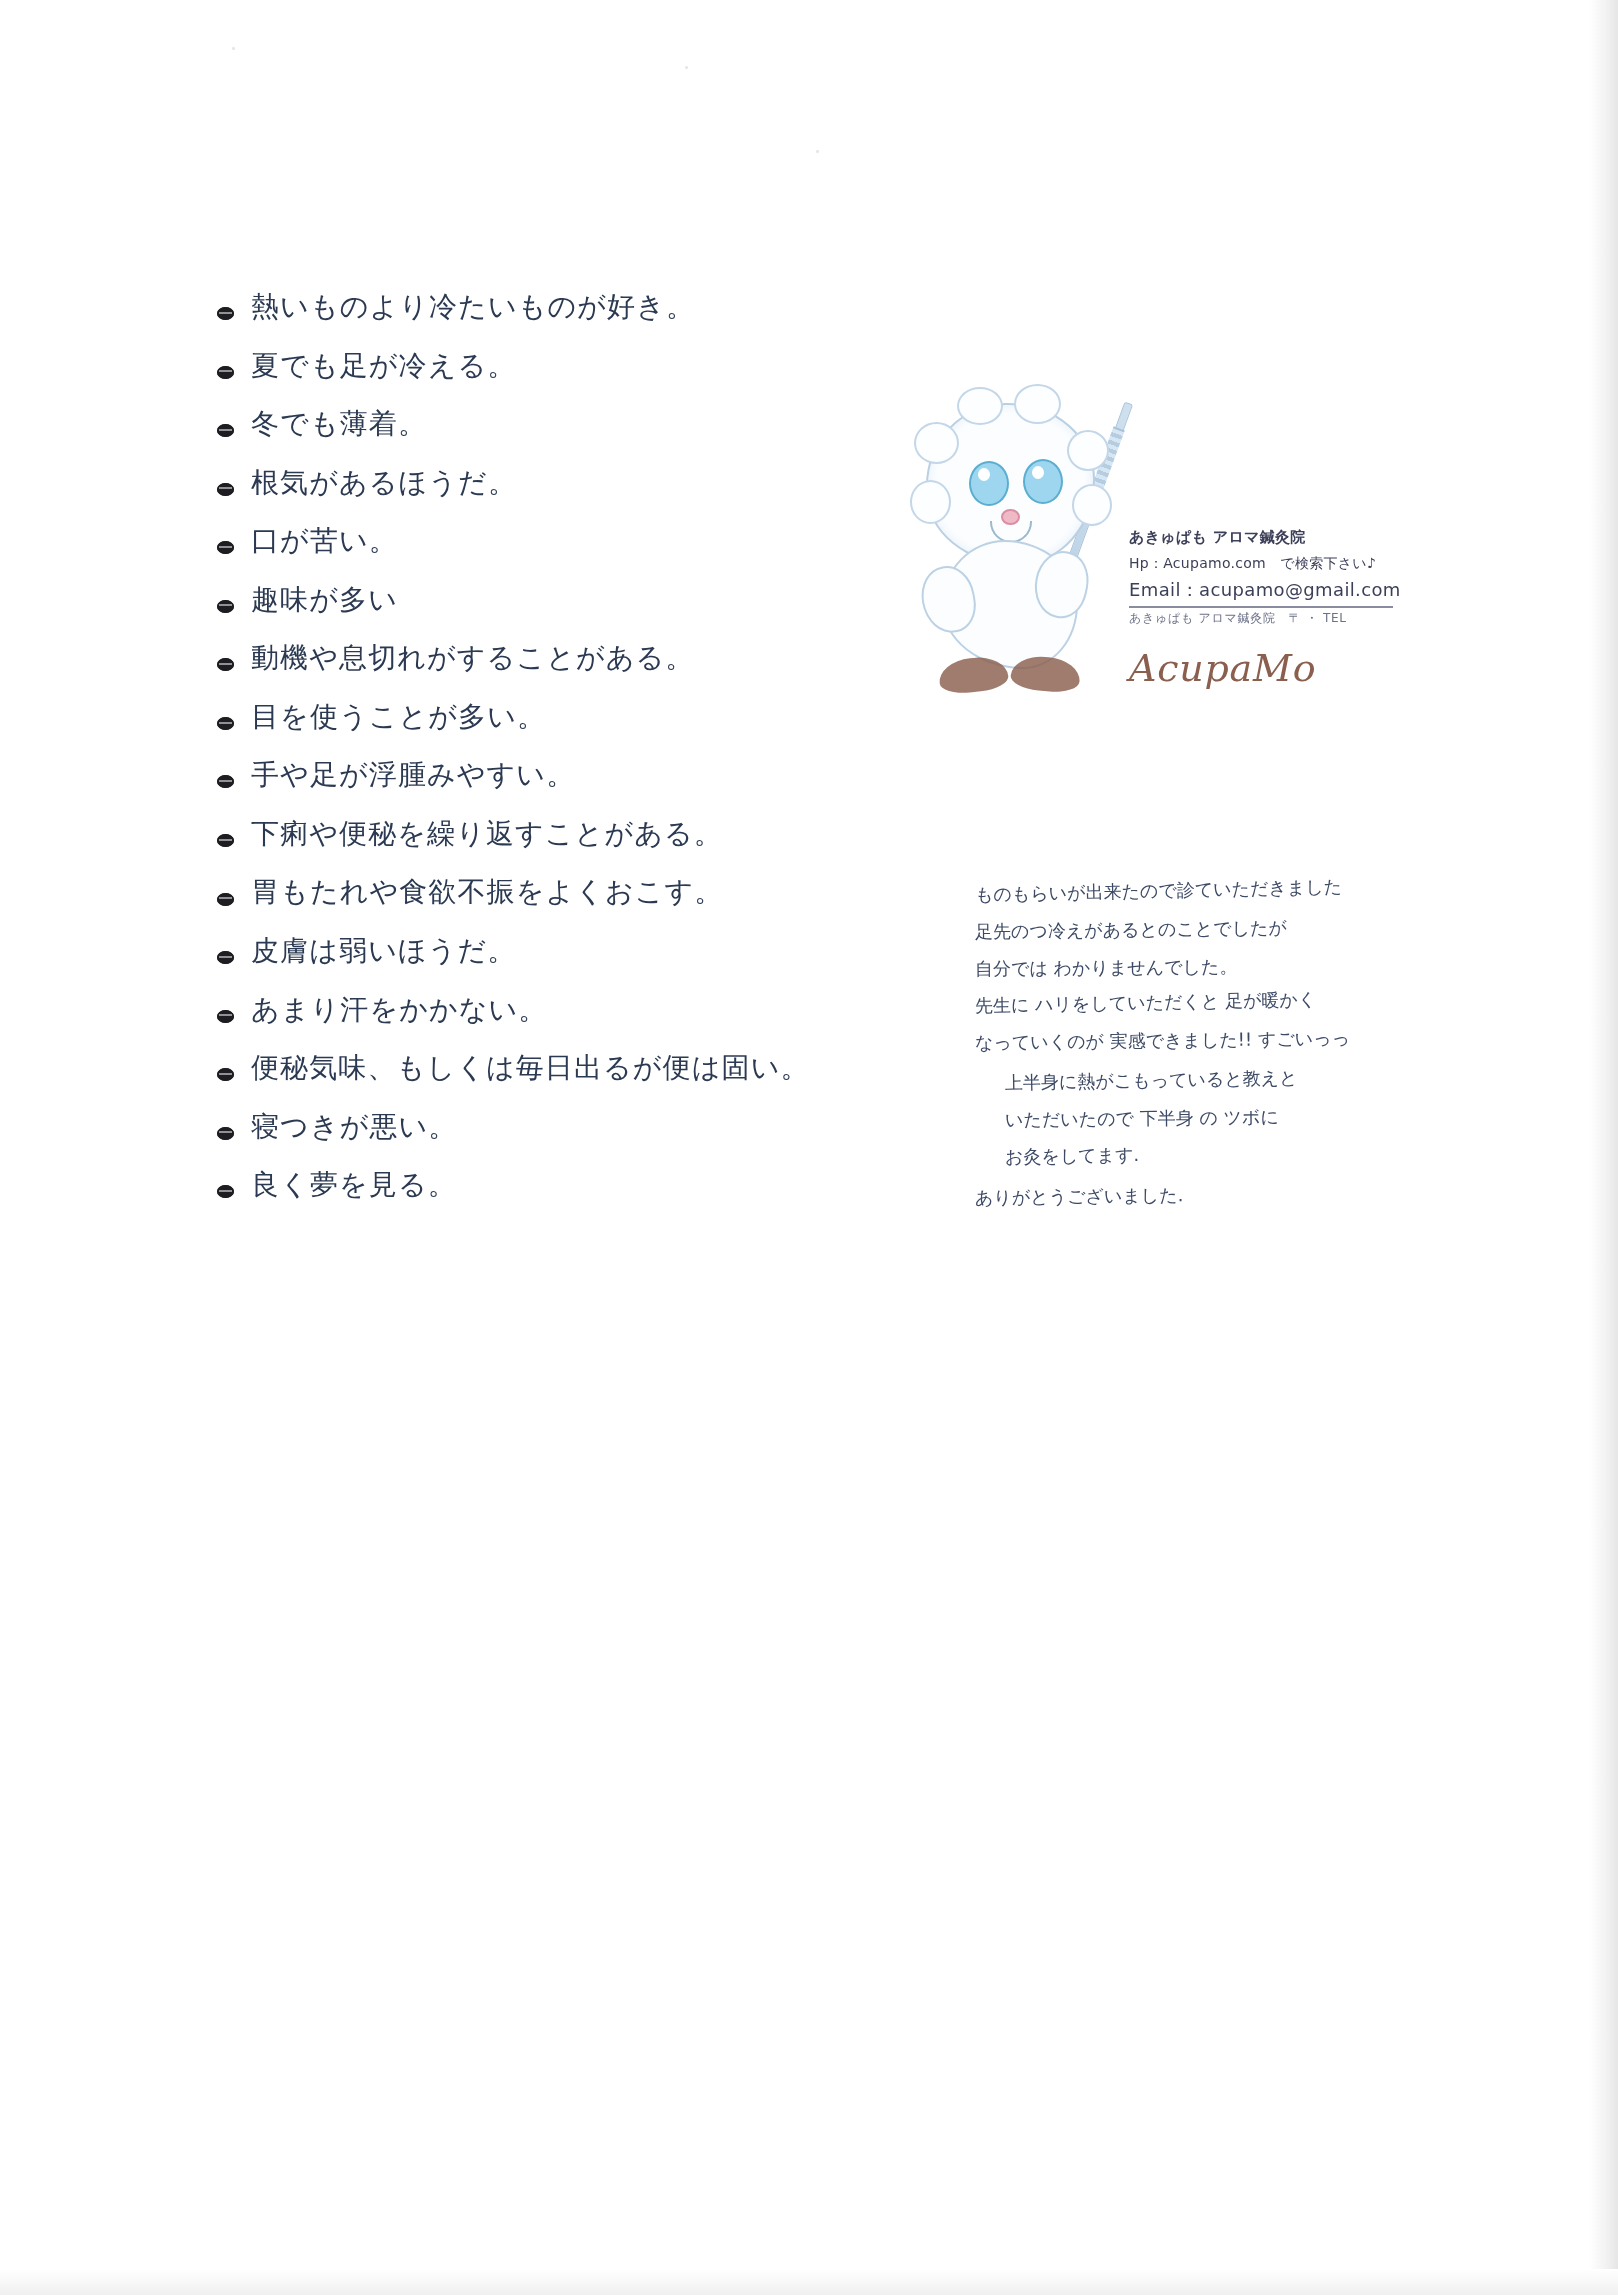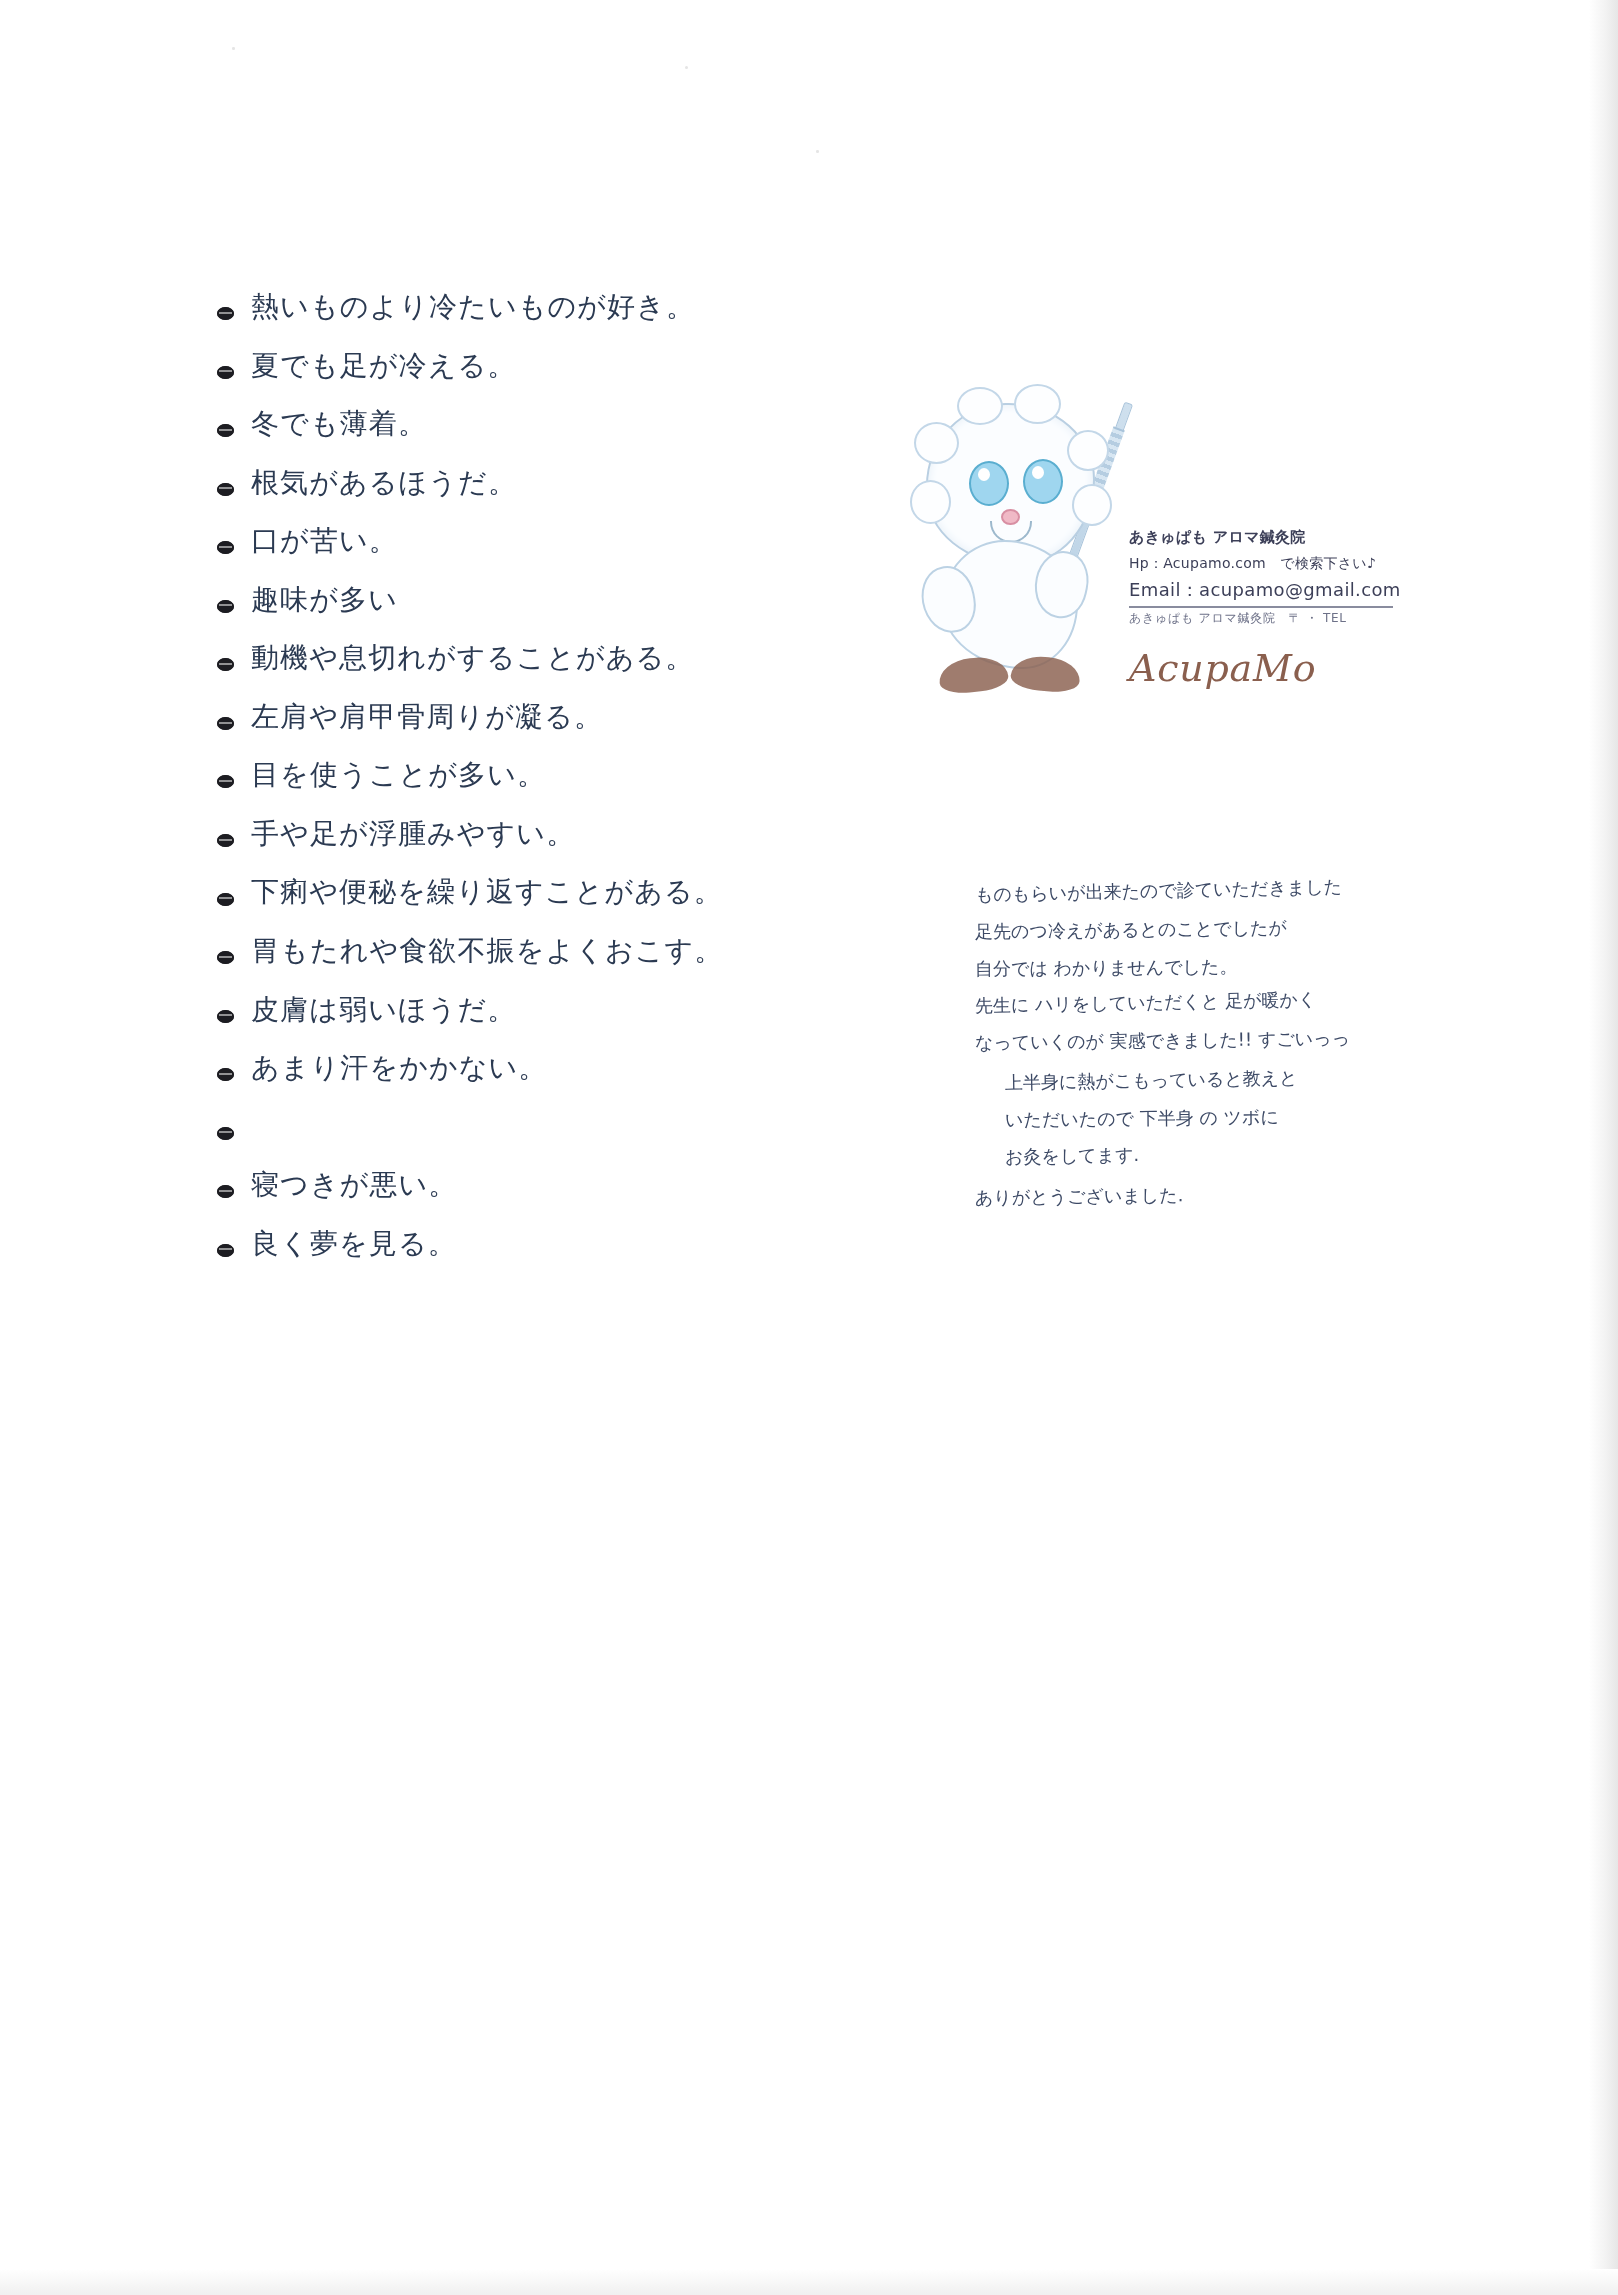--- a/index.html
+++ b/index.html
@@ -318,24 +318,20 @@
     <div class="check-item">
       <span class="bullet"></span>
       <span class="check-label">趣味が多い</span>
     </div>
 
     <div class="check-item">
       <span class="bullet"></span>
       <span class="check-label">動機や息切れがすることがある。</span>
     </div>
 
-    <div class="check-item">
-      <span class="bullet"></span>
-      <span class="check-label">左肩や肩甲骨周りが凝る。</span>
-    </div>
 
     <div class="check-item">
       <span class="bullet"></span>
       <span class="check-label">目を使うことが多い。</span>
     </div>
 
     <div class="check-item">
       <span class="bullet"></span>
       <span class="check-label">手や足が浮腫みやすい。</span>
     </div>
@@ -355,20 +351,21 @@
       <span class="check-label">皮膚は弱いほうだ。</span>
     </div>
 
     <div class="check-item">
       <span class="bullet"></span>
       <span class="check-label">あまり汗をかかない。</span>
     </div>
 
     <div class="check-item">
       <span class="bullet"></span>
+      <span class="check-label">便秘気味、もしくは毎日出るが便は固い。</span>
     </div>
 
     <div class="check-item">
       <span class="bullet"></span>
       <span class="check-label">寝つきが悪い。</span>
     </div>
 
     <div class="check-item">
       <span class="bullet"></span>
       <span class="check-label">良く夢を見る。</span>

